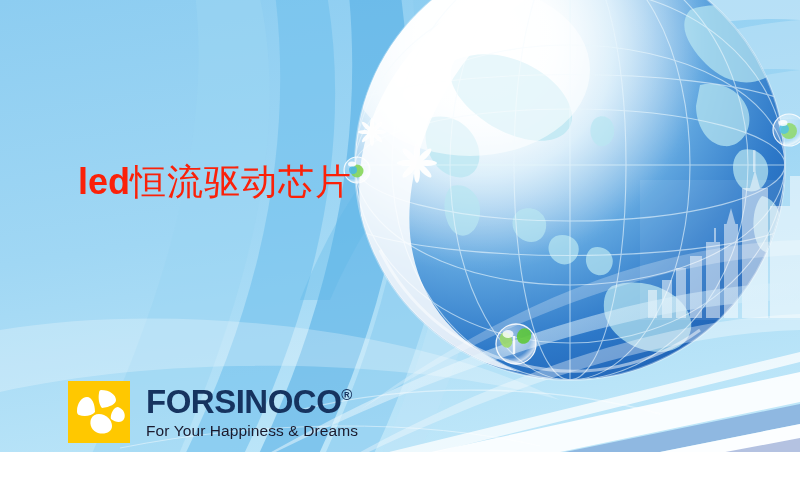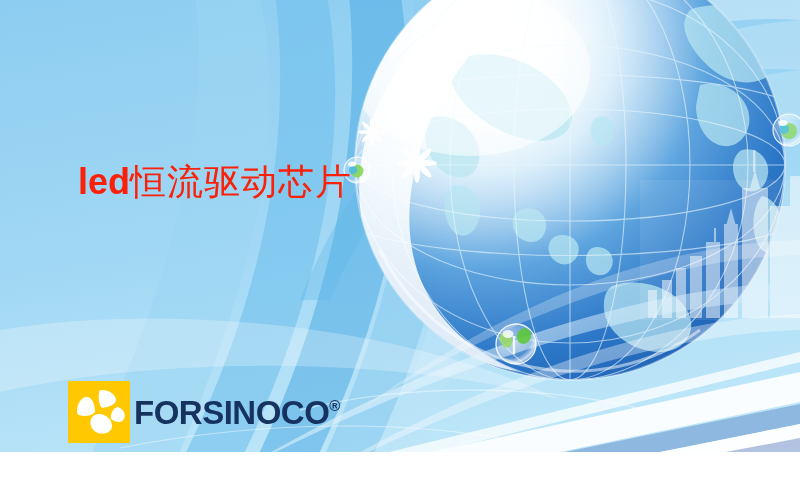--- a/index.html
+++ b/index.html
@@ -32,21 +32,21 @@
     font-family:"Liberation Sans","DejaVu Sans",sans-serif;
     font-weight:700;
     letter-spacing:0px;
     font-size:36px;
   }
 
   
   #logo{
     position:absolute;left:68px;top:381px;
     z-index:40;
-    display:flex;align-items:center;gap:4px;
+    display:flex;align-items:center;gap:16px;
   }
   #logo-mark{
     width:62px;height:62px;
     background:#ffc800;
     flex:0 0 auto;
     display:block;
   }
   #logo-text{display:flex;flex-direction:column;line-height:1;}
   #logo-wordmark{
     font-family:"Liberation Sans","DejaVu Sans",sans-serif;
@@ -301,16 +301,17 @@
         <path d="M50,26 C56,28 58,34 56,38 C54,42 48,42 43,38 C42,34 45,28 48,26.5 C49,26 49.5,25.8 50,26 Z"></path>
         <path d="M9,30 C9,22 14,16 19,16 C24,16 27,23 27,31 C24,35 16,36 11,34 C9.5,33.4 9,32 9,30 Z"></path>
         <path d="M31,33 C38,33 44,39 44,45 C44,51 37,54 30,52 C24,50 21,44 23,38 C24.5,34.6 27.5,33 31,33 Z"></path>
       </g>
     </svg>
     <div id="logo-text">
       <div id="logo-wordmark">
         <span>FORSINOCO</span>
         <span id="logo-reg">®</span>
       </div>
+      <div id="logo-tagline">For Your Happiness &amp; Dreams</div>
     </div>
   </div>
 
 </div>
 
 </body></html>

